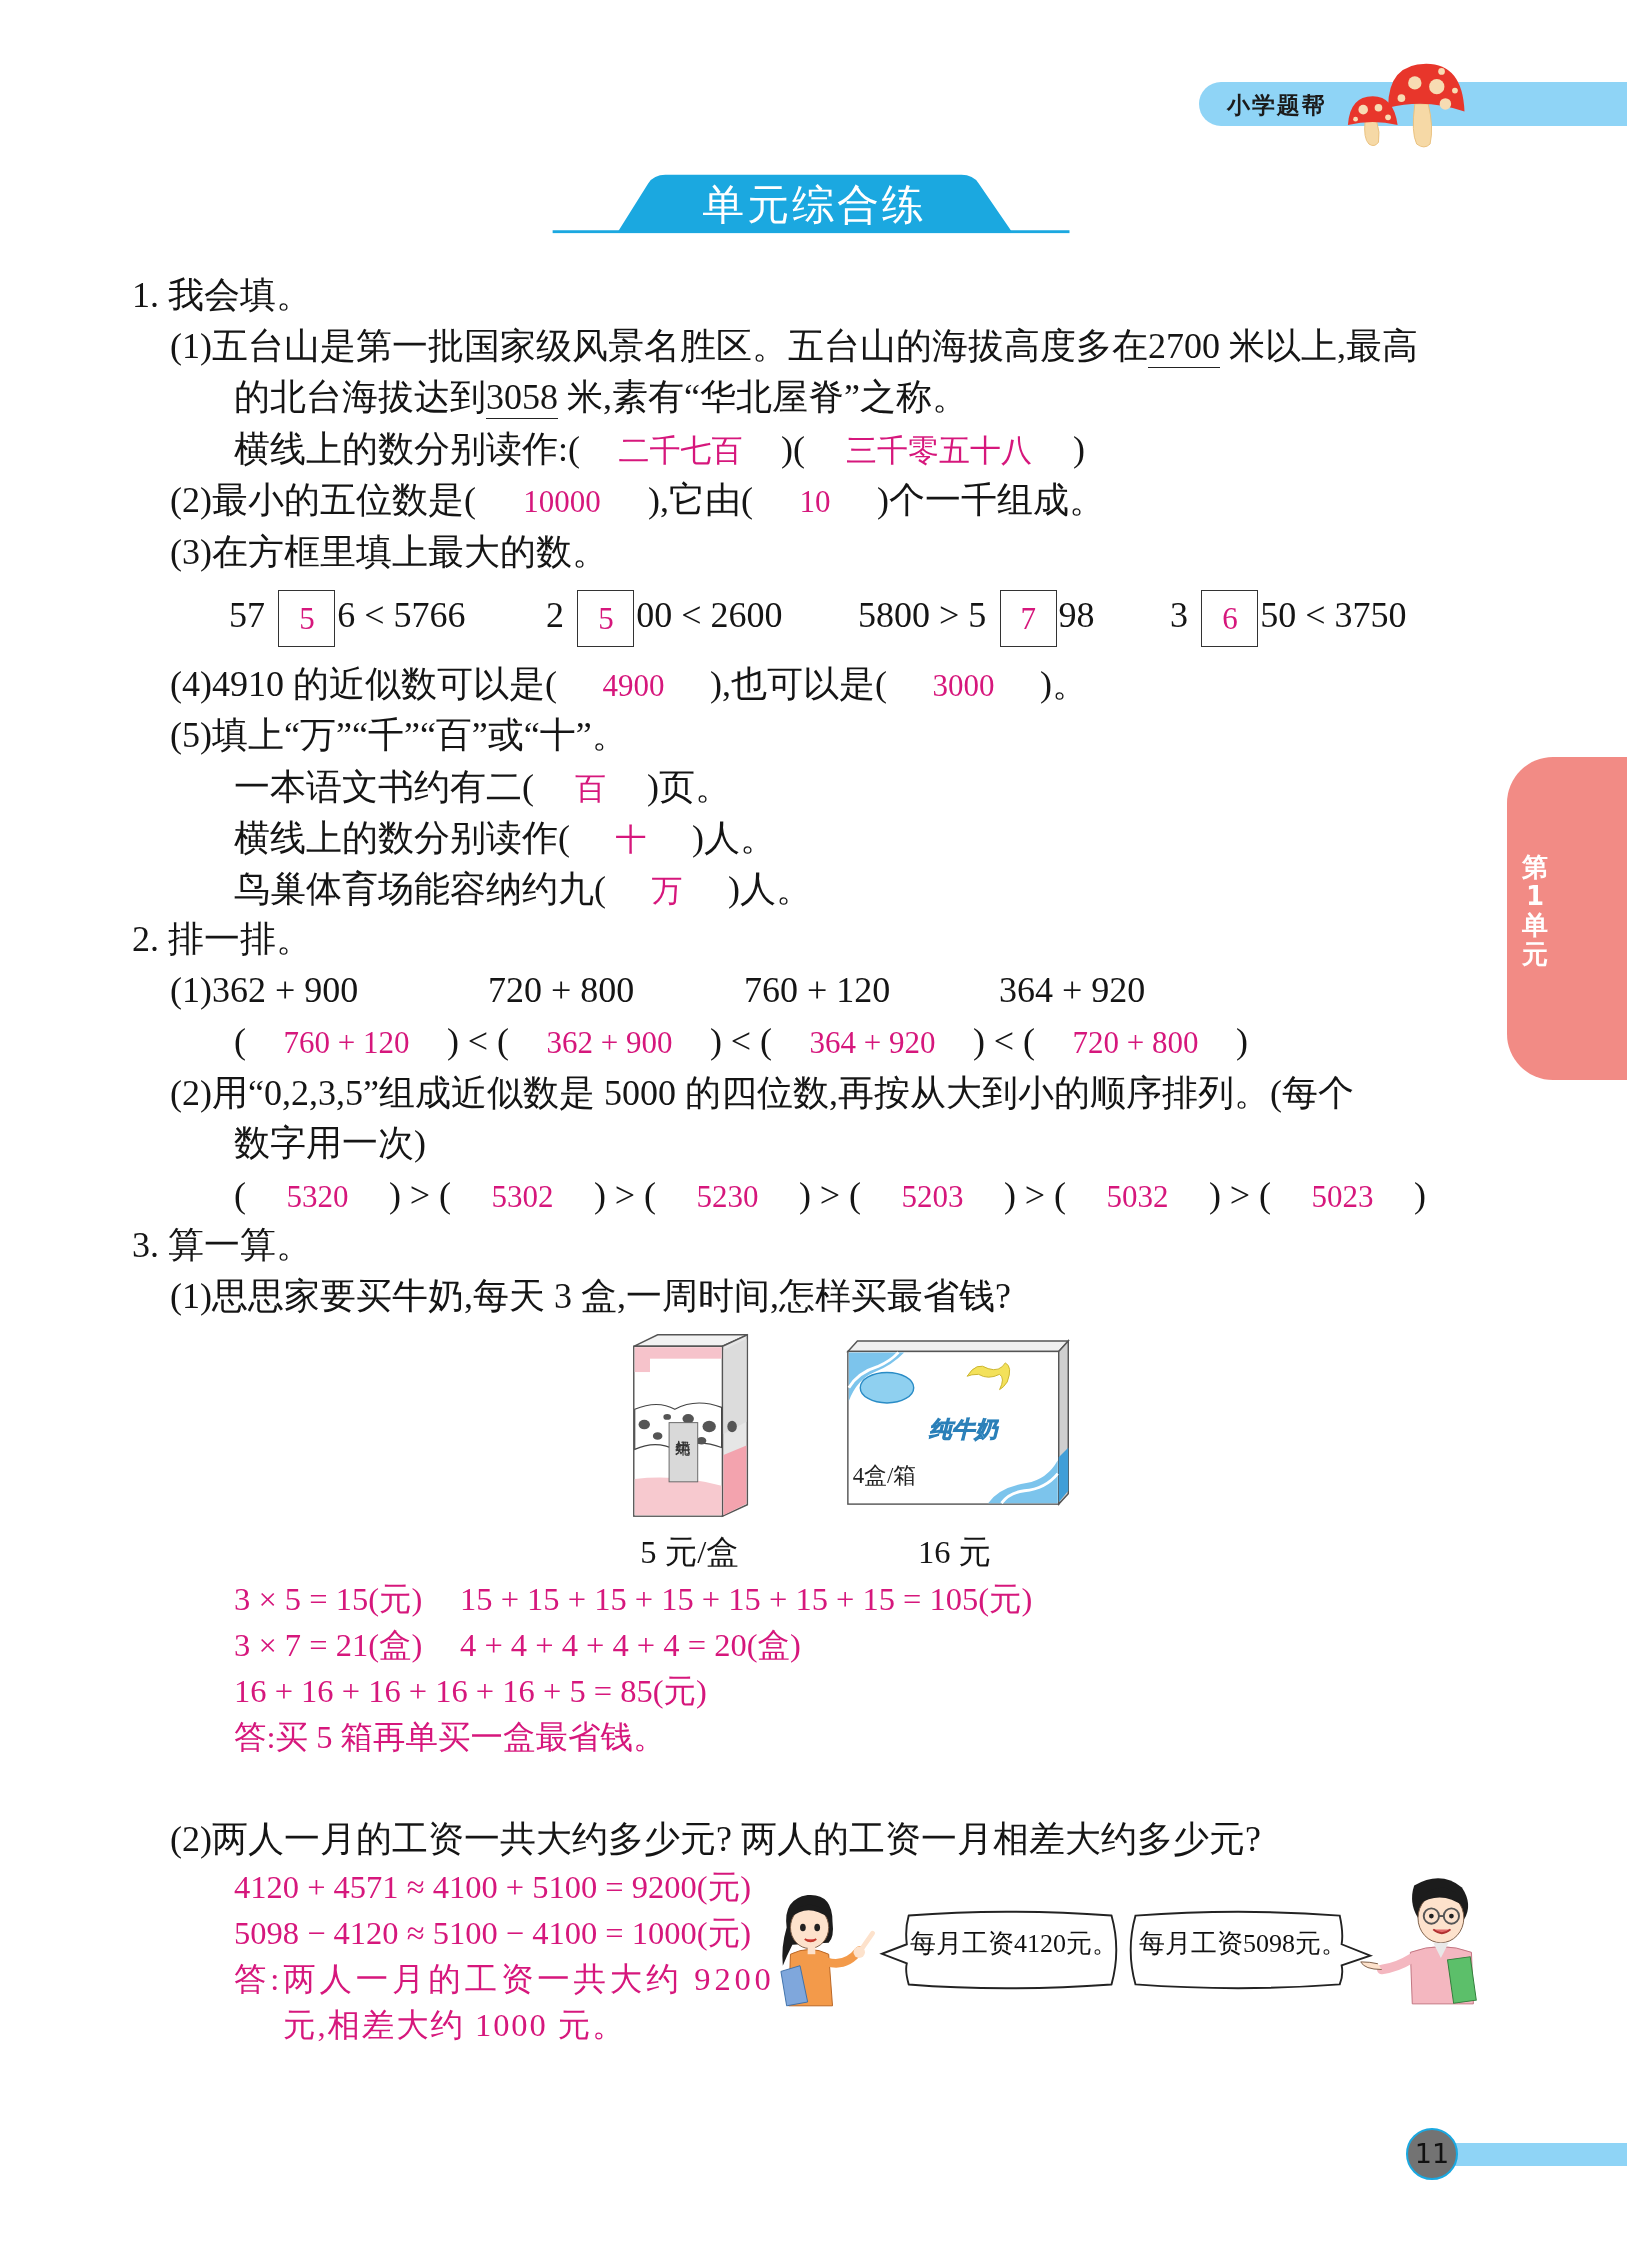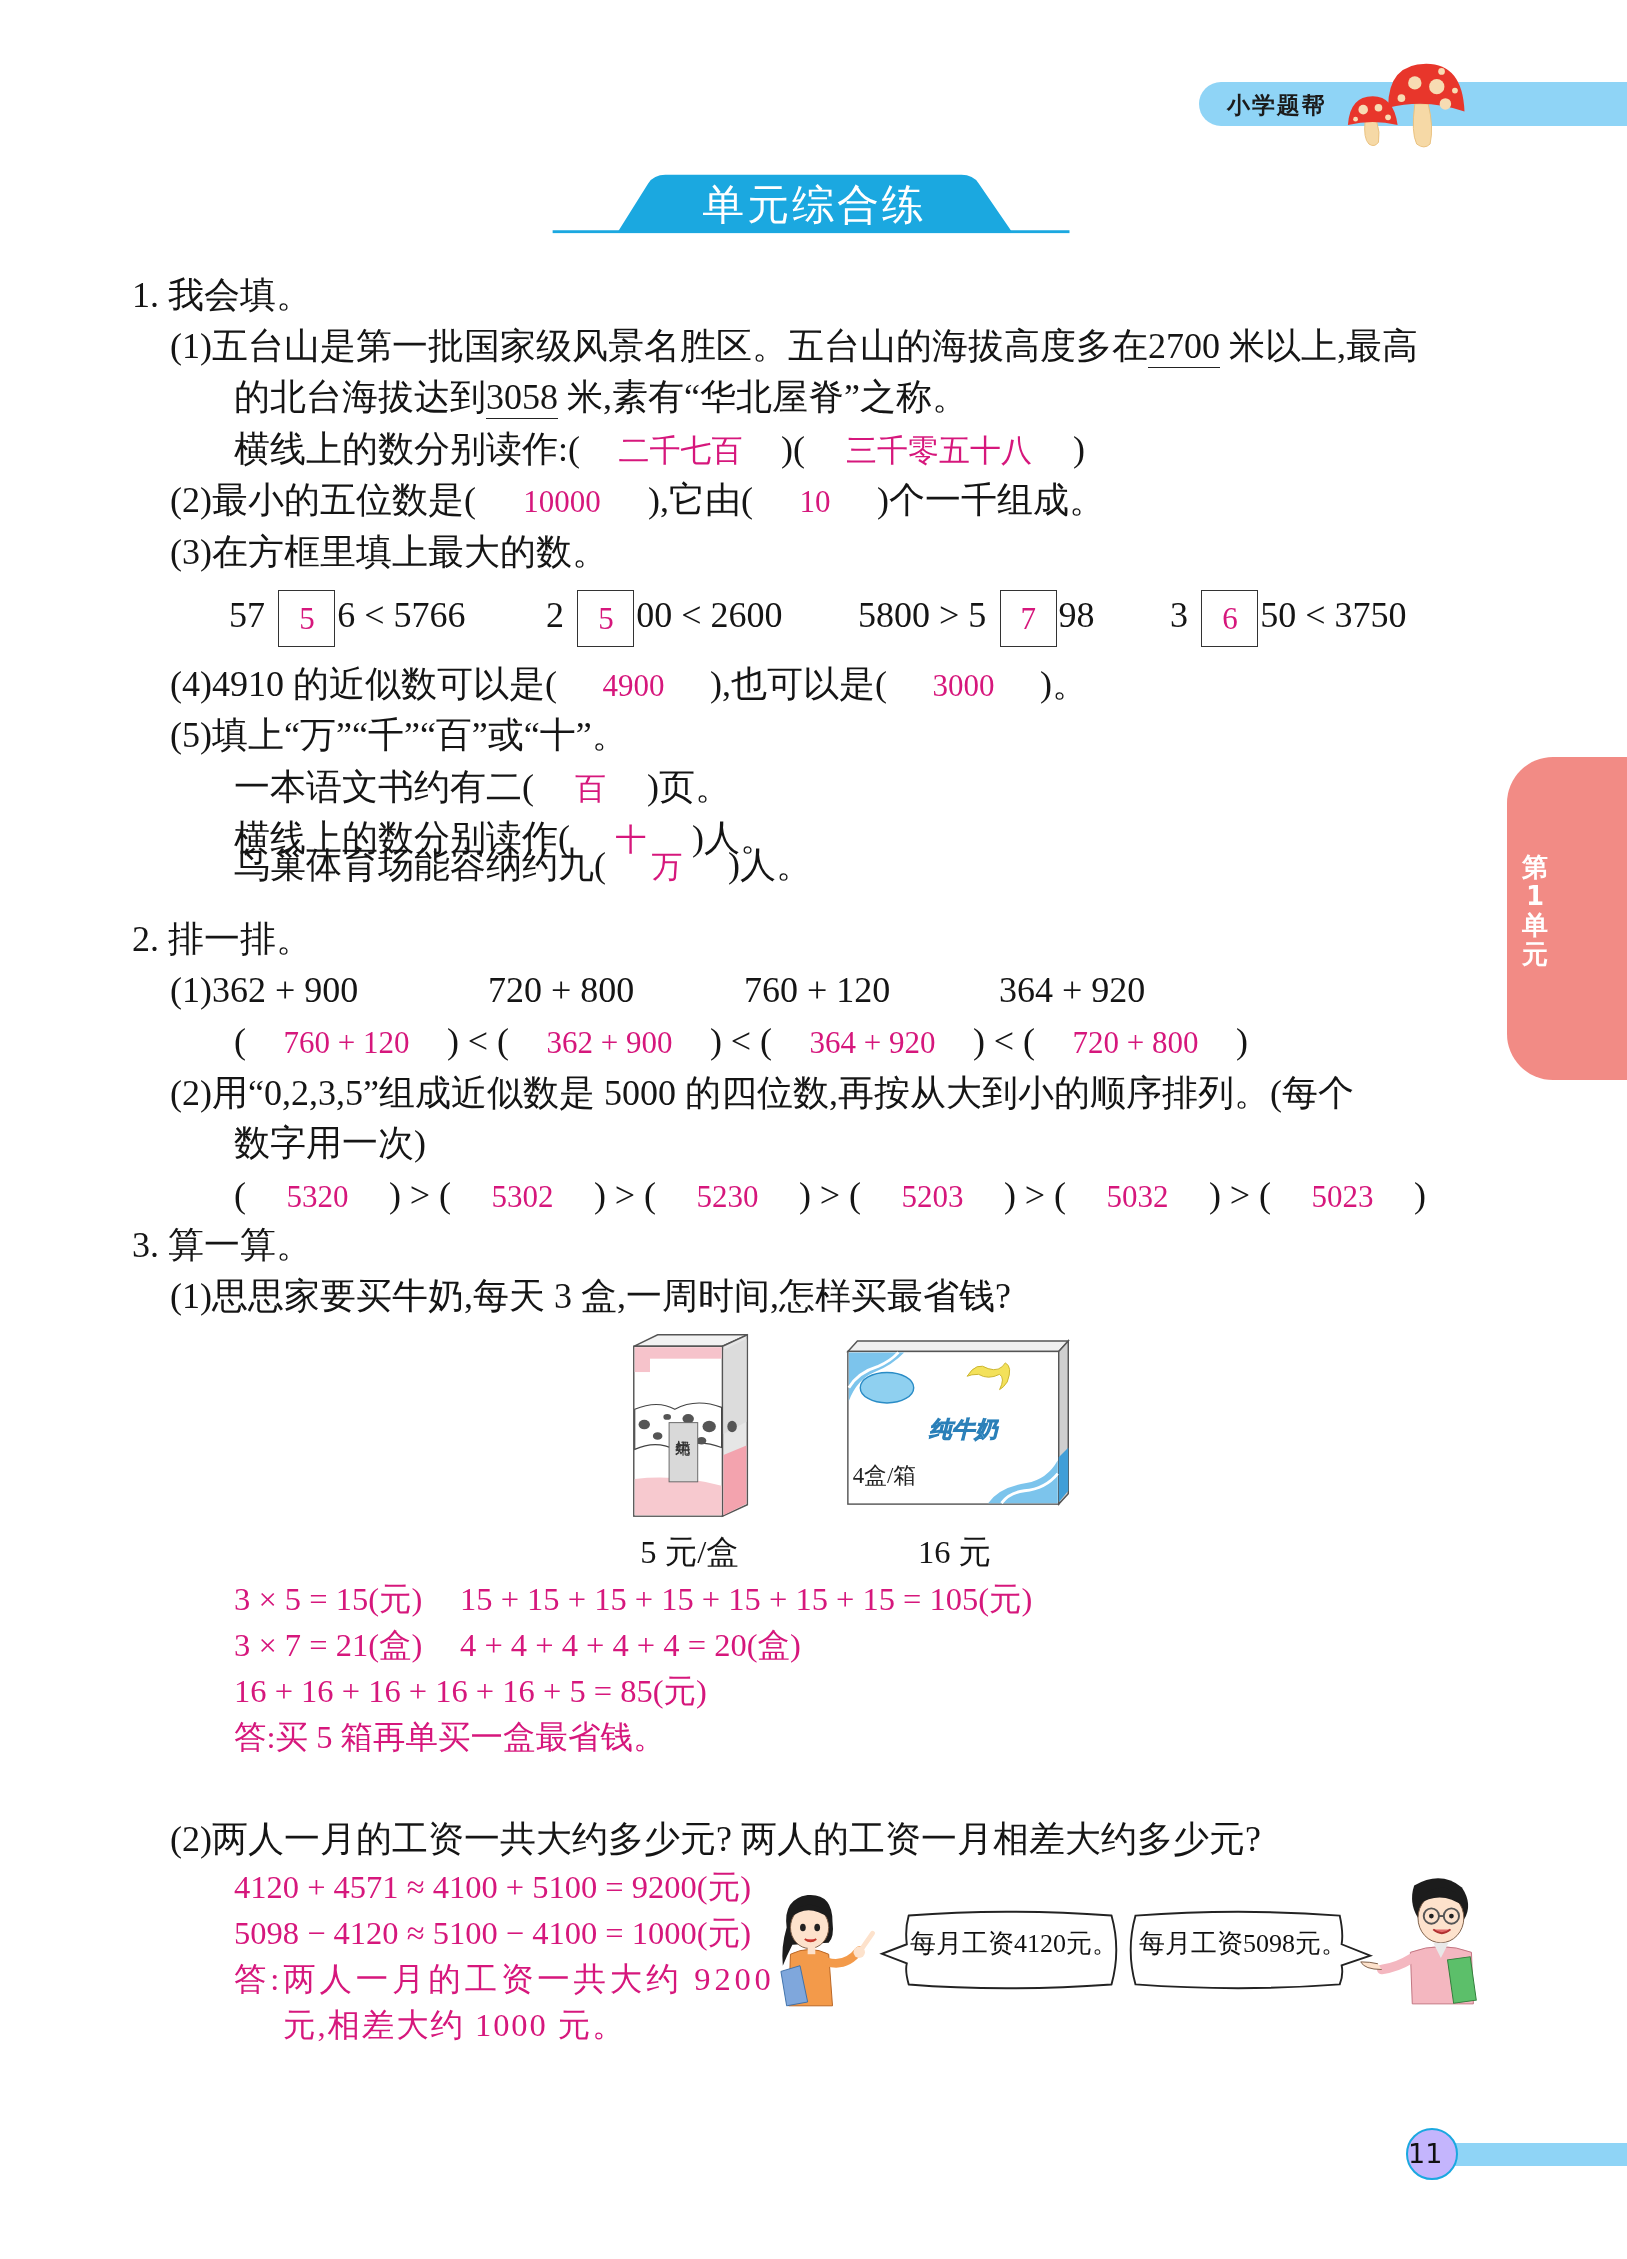--- a/index.html
+++ b/index.html
@@ -42,22 +42,22 @@
     background:#f28b85; border-radius:46px 0 0 46px;
   }
   .side-tab-text {
     position:absolute; left:1516px; top:853px; width:38px;
     color:#ffffff; font-family:"DejaVu Sans",sans-serif; font-weight:bold;
     font-size:26px; line-height:29px; text-align:center;
   }
   .side-tab-text span { display:block; }
   .page-circle {
     position:absolute; left:1406px; top:2128px; width:48px; height:48px;
-    border:2.4px solid #1ba8e0; border-radius:50%; background:#c4b5fd;
-    text-align:left; line-height:48px; font-family:"DejaVu Sans",sans-serif;
+    border:2.4px solid #1ba8e0; border-radius:50%; background:#737373;
+    text-align:center; line-height:48px; font-family:"DejaVu Sans",sans-serif;
     font-size:27px; color:#111; z-index:2;
   }
   .page-bar {
     position:absolute; left:1453px; top:2143px; width:175px; height:23px; background:#8fd4f6;
   }
   .box {
     display:inline-block; width:55px; height:55px; border:1.9px solid #333;
     vertical-align:middle; text-align:center; line-height:55px;
     color:#d6177c; font-size:31px; margin:0 1.9px 0 13.4px;
   }
@@ -143,21 +143,21 @@
   <span>(4)4910 的近似数可以是(</span><span class="ans" style="width:153px">4900</span><span>),也可以是(</span><span class="ans" style="width:153px">3000</span><span>)。</span>
 </div>
 
 <div class="line" style="top:709px;left:170px">(5)填上“万”“千”“百”或“十”。</div>
 <div class="line" style="top:761px;left:234px">
   <span>一本语文书约有二(</span><span class="ans" style="width:113px">百</span><span>)页。</span>
 </div>
 <div class="line" style="top:812px;left:234px">
   <span>横线上的数分别读作(</span><span class="ans" style="width:122px">十</span><span>)人。</span>
 </div>
-<div class="line" style="top:839px;left:234px">
+<div class="line" style="top:863px;left:234px">
   <span>鸟巢体育场能容纳约九(</span><span class="ans" style="width:122px">万</span><span>)人。</span>
 </div>
 
 <div class="line" style="top:913px;left:132px">2. 排一排。</div>
 
 <div class="line" style="top:964px;left:170px">
   <span>(1)</span><span>362 + 900</span>
 </div>
 <div class="line" style="top:964px;left:488px">720 + 800</div>
 <div class="line" style="top:964px;left:744px">760 + 120</div>

